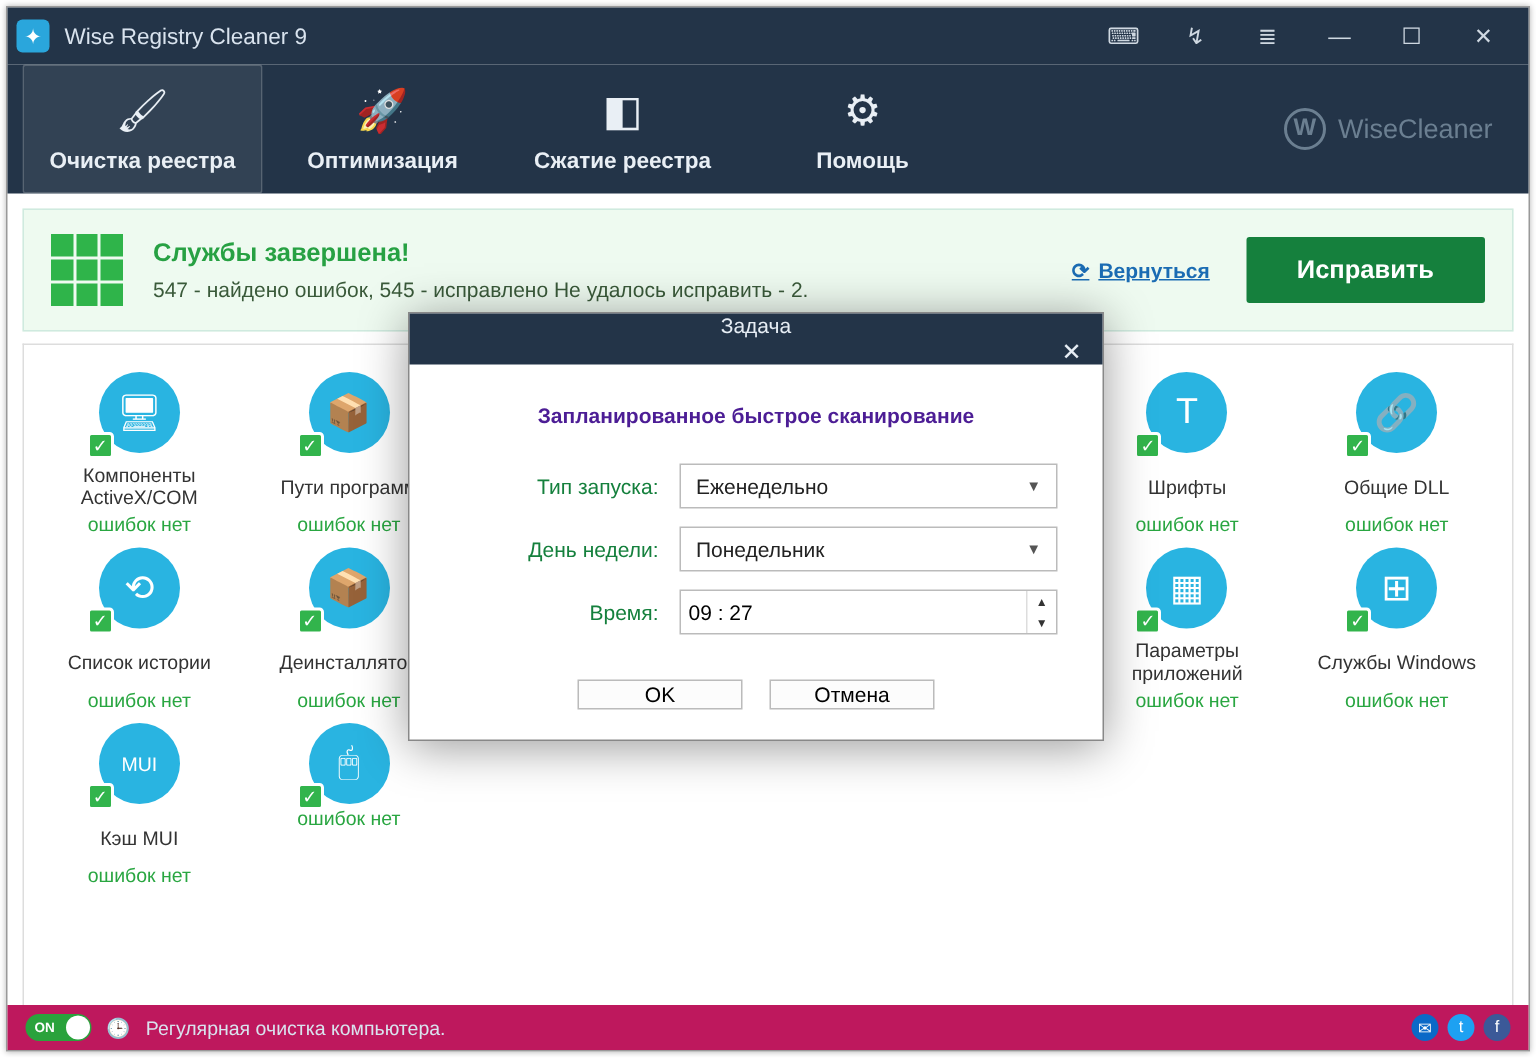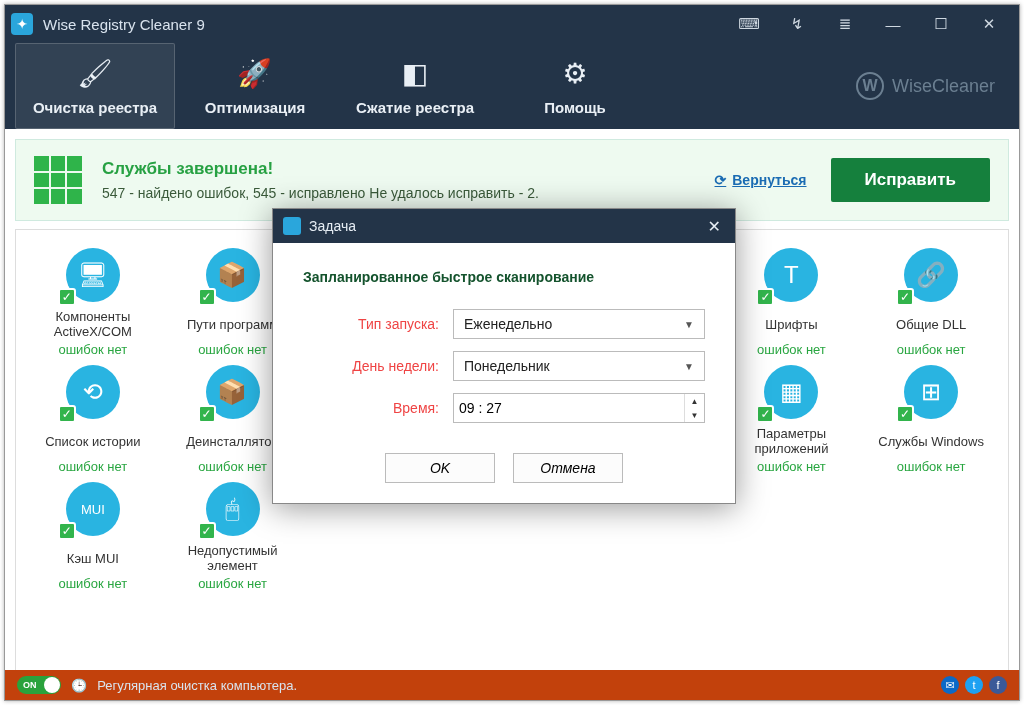--- a/index.html
+++ b/index.html
@@ -42,42 +42,42 @@
 .circ { width: 54px; height: 54px; border-radius: 50%; background: #29b4e1; display: flex; align-items: center; justify-content: center; color: #fff; font-size: 26px; position: relative; }
 .check { position: absolute; left: -8px; bottom: -4px; width: 18px; height: 18px; background: #32b44c; border: 2px solid #fff; border-radius: 3px; color: #fff; font-size: 12px; line-height: 14px; text-align: center; }
 .ilabel { font-size: 13px; color: #333; margin-top: 6px; min-height: 32px; display: flex; align-items: center; }
 .istatus { font-size: 13px; color: #29a641; margin-top: 2px; }
 
 .bottomlinks { border-top: 1px solid #ddd; margin-top: 14px; padding: 8px 10px; display: flex; gap: 60px; font-size: 13px; }
 .bottomlinks a { color: #1b6cb3; text-decoration: none; cursor: pointer; }
 .bottomlinks a::before { content: "• "; }
 
 
-.footer { height: 30px; background: #c2410c; display: flex; align-items: center; color: #d9e3ee; padding: 0 12px; font-size: 13px; gap: 10px; }
+.footer { height: 30px; background: #be185d; display: flex; align-items: center; color: #d9e3ee; padding: 0 12px; font-size: 13px; gap: 10px; }
 .toggle { width: 44px; height: 18px; background: #2aa23c; border-radius: 10px; position: relative; font-size: 9px; color: #fff; display: flex; align-items: center; padding-left: 6px; font-weight: 700;}
 .toggle .knob { position: absolute; right: 1px; top: 1px; width: 16px; height: 16px; background: #fff; border-radius: 50%; }
 .footer .social { margin-left: auto; display: flex; gap: 6px; }
 .sbtn { width: 18px; height: 18px; border-radius: 50%; background: #0b69c7; color: #fff; font-size: 11px; display: flex; align-items: center; justify-content: center; cursor: pointer; }
 
 
 .modal { position: absolute; left: 272px; top: 208px; width: 464px; background: #fff; box-shadow: 0 4px 30px rgba(0,0,0,.4); border: 1px solid #888; z-index: 50; }
-.modal .mtitle { height: 34px; background: #233448; color: #e6edf4; display: flex; align-items: center; padding: 0 10px; font-size: 14px; }
+.modal .mtitle { height: 34px; background: #233448; color: #e6edf4; display: flex; align-items: center; padding: 0 10px; font-size: 14px; flex-direction: column; }
 .modal .mtitle .mlogo { width: 18px; height: 18px; background: #2aa6dc; border-radius: 3px; margin-right: 8px;}
 .modal .mtitle .mclose { margin-left: auto; cursor: pointer; font-size: 16px; padding: 0 4px;}
 .modal .mbody { padding: 26px 30px 20px; }
-.modal .mhead { text-align: left; font-weight: 600; font-size: 14px; color: #14532d; margin-bottom: 24px; }
+.modal .mhead { text-align: center; font-weight: 600; font-size: 14px; color: #4c1d95; margin-bottom: 24px; }
 .mrow { display: flex; align-items: center; margin-bottom: 12px; }
-.mrow label { width: 150px; text-align: right; padding-right: 14px; font-size: 14px; color: #ef4444; }
+.mrow label { width: 150px; text-align: right; padding-right: 14px; font-size: 14px; color: #15803d; }
 .mselect { flex: 1; height: 30px; border: 1px solid #bbb; display: flex; align-items: center; padding: 0 10px; font-size: 14px; color: #222; background: #fff; cursor: pointer; position: relative; }
 .mselect .caret { margin-left: auto; font-size: 10px; color: #555; }
 .mspin { flex: 1; height: 30px; border: 1px solid #bbb; display: flex; align-items: center; padding: 0 5px; font-size: 14px; position: relative;}
 .mspin .spinbtns { position: absolute; right: 0; top: 0; bottom: 0; width: 20px; display: flex; flex-direction: column; border-left: 1px solid #ddd;}
 .mspin .spinbtns div { flex: 1; display: flex; align-items: center; justify-content: center; font-size: 8px; cursor: pointer; color: #333;}
 .mbuttons { display: flex; justify-content: center; gap: 18px; margin-top: 30px; }
-.mbtns { width: 110px; height: 30px; border: 1px solid #bbb; background: #fcfcfc; display: flex; align-items: center; justify-content: center; font-size: 14px; cursor: pointer; font-style: italic; }
+.mbtns { width: 110px; height: 20px; border: 1px solid #bbb; background: #fcfcfc; display: flex; align-items: center; justify-content: center; font-size: 14px; cursor: pointer; }
 
 .scrollarea::-webkit-scrollbar { width: 16px; }
 .scrollarea::-webkit-scrollbar-track { background: #f1f1f1; }
 .scrollarea::-webkit-scrollbar-thumb { background: #c4c4c4; }
 </style>
 </head>
 <body>
 
 <div class="window">
 
@@ -216,21 +216,20 @@
             <div class="ilabel">Службы Windows</div>
             <div class="istatus">ошибок нет</div>
           </div>
           <div class="item">
             <div class="circ" style="font-size: 13px;">MUI<div class="check">✓</div></div>
             <div class="ilabel">Кэш MUI</div>
             <div class="istatus">ошибок нет</div>
           </div>
           <div class="item">
             <div class="circ" style="font-size: 24px;">🖱<div class="check">✓</div></div>
-            <div class="ilabel">Недопустимый элемент</div>
             <div class="istatus">ошибок нет</div>
           </div>
         </div>
     </div>
   </div>
 
   <div class="footer">
     <div class="toggle">
       <span>ON</span>
       <div class="knob"></div>

